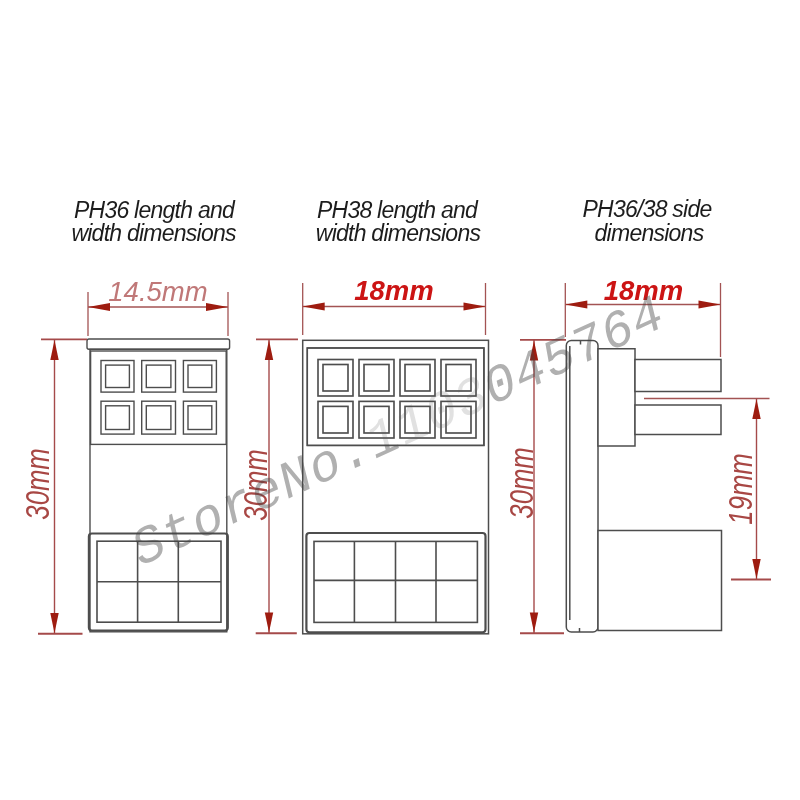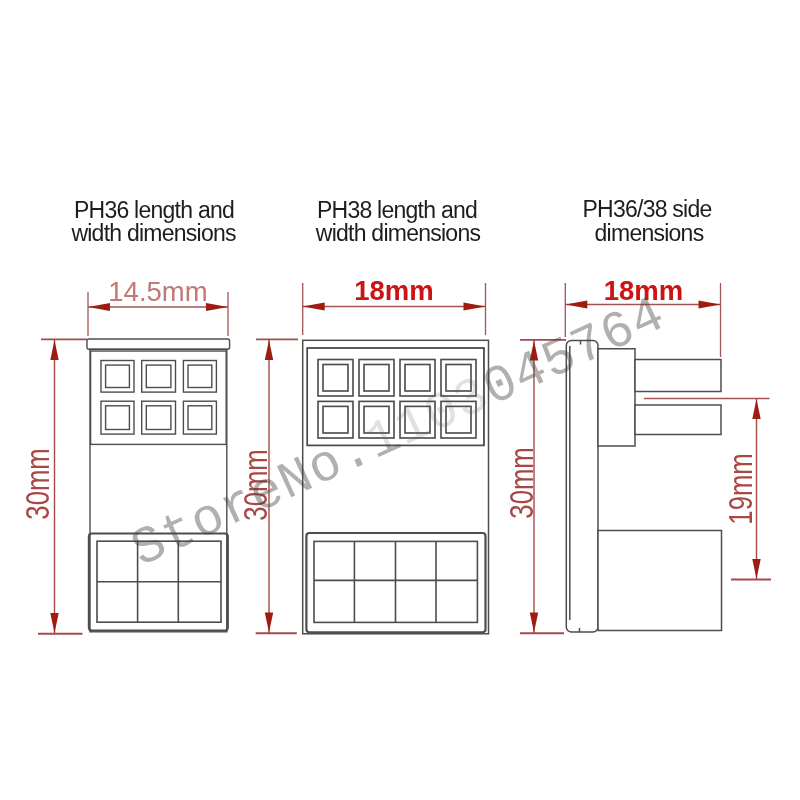--- a/index.html
+++ b/index.html
@@ -1,16 +1,16 @@
 <!DOCTYPE html>
 <html><head>
 <meta charset="utf-8">
 <style>
   html,body{margin:0;padding:0;background:#ffffff;}
-  #page{width:800px;height:800px;position:relative;background:#ffffff;overflow:hidden;}
+  #page{width:800px;height:800px;position:relative;background:#ffffff;overflow:hidden;font-style:italic;}
   svg{position:absolute;left:0;top:0;}
   text{font-family:"Liberation Sans", sans-serif;}
 </style>
 </head>
 <body>
 <div id="page">
 <svg width="800" height="800" viewBox="0 0 800 800">
 
   <g>
     <text x="154" y="217.5" font-size="23" letter-spacing="-0.75" fill="#1d1d1d" text-anchor="middle">PH36 length and</text>

